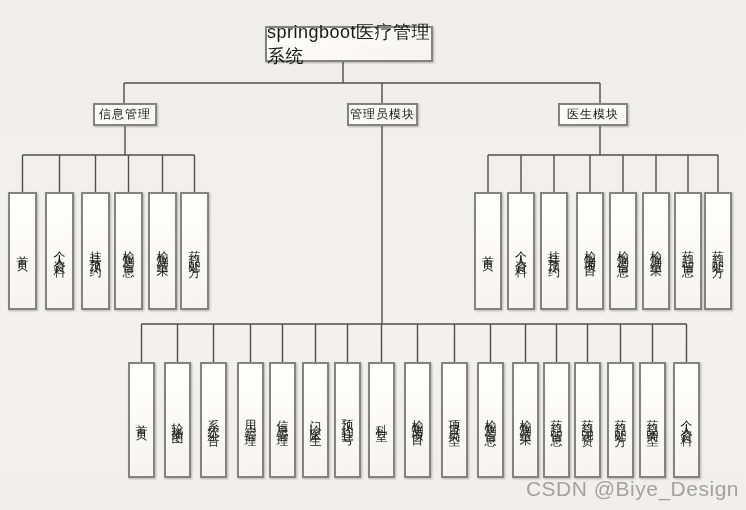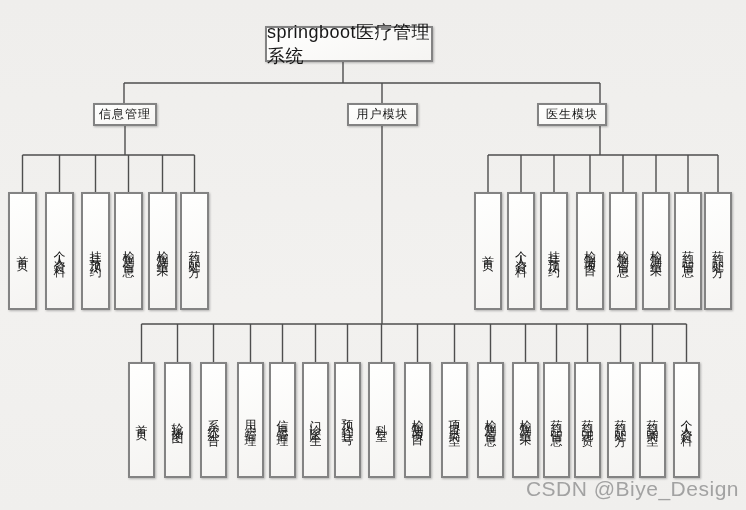--- a/index.html
+++ b/index.html
@@ -100,22 +100,22 @@
     <line x1="556.5" y1="324" x2="556.5" y2="362"></line>
     <line x1="587.5" y1="324" x2="587.5" y2="362"></line>
     <line x1="620.5" y1="324" x2="620.5" y2="362"></line>
     <line x1="652.5" y1="324" x2="652.5" y2="362"></line>
     <line x1="686.5" y1="324" x2="686.5" y2="362"></line>
   </svg>
 
   <div class="node root">springboot医疗管理系统</div>
 
   <div class="node module" style="left:93px;width:64px;">信息管理</div>
-  <div class="node module" style="left:347px;width:71px;">用户模块</div>
-  <div class="node module" style="left:537px;width:70px;">医生模块</div>
+  <div class="node module" style="left:347px;width:71px;">管理员模块</div>
+  <div class="node module" style="left:558px;width:70px;">医生模块</div>
 
   <div class="node vbox row-side" style="left:8px;">首页</div>
   <div class="node vbox row-side" style="left:45px;">个人资料</div>
   <div class="node vbox row-side" style="left:81px;">挂号预约</div>
   <div class="node vbox row-side" style="left:114px;">检测信息</div>
   <div class="node vbox row-side" style="left:148px;">检测结果</div>
   <div class="node vbox row-side" style="left:180px;">药品处方</div>
 
   <div class="node vbox row-side dr" style="left:474px;">首页</div>
   <div class="node vbox row-side dr" style="left:507px;">个人资料</div>

